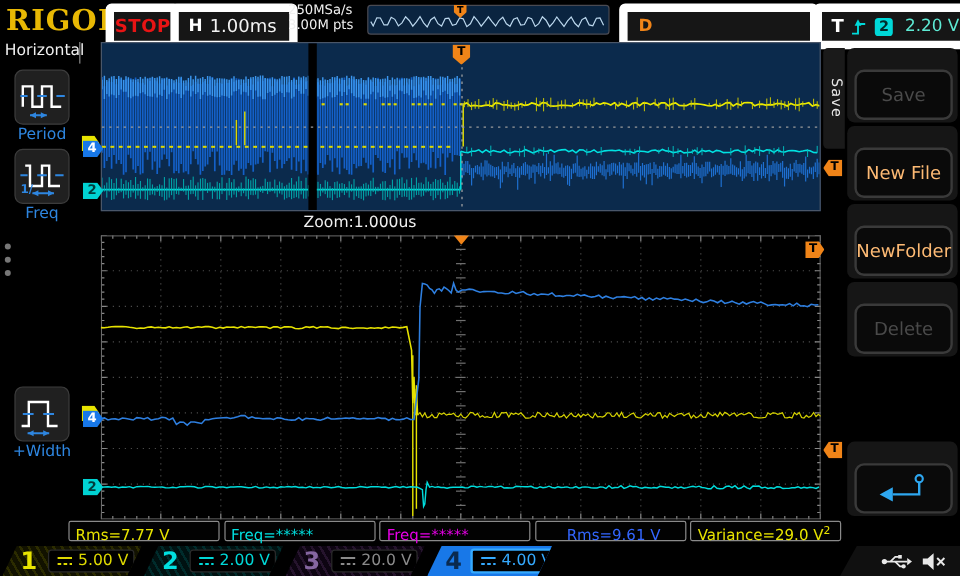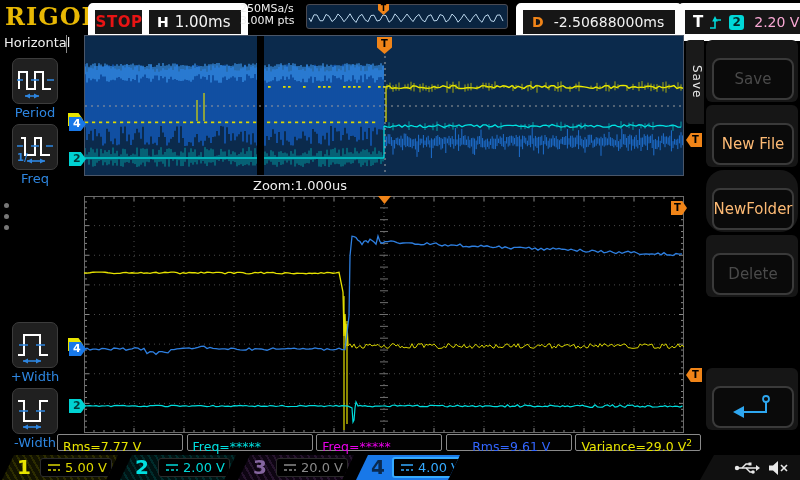--- a/index.html
+++ b/index.html
@@ -24,21 +24,21 @@
   #preview-t{left:378px;top:4px;width:11px;height:11px;background:#f08418;
              clip-path:polygon(0 0,100% 0,100% 55%,50% 100%,0 55%);
              color:#000;font-size:8px;font-weight:bold;text-align:center;line-height:9px;}
   #dbox{left:516px;width:152px;}
   #dbox .dletter{color:#f08418;font-weight:bold;font-size:14px;margin:0 10px 0 9px;}
   #dbox .dval{color:#f2f2f2;font-size:14px;}
   #tbox{left:678px;width:119px;}
   #tbox .tletter{color:#fff;font-weight:bold;font-size:15px;margin:0 5px 0 8px;}
   .chbadge{background:#00d8d8;color:#002a2a;font-weight:bold;font-size:12px;width:15px;height:15px;
            border-radius:3px;text-align:center;line-height:15px;margin:0 6px;}
-  #tbox .tlev{color:#f9a8d4;font-size:14px;margin-left:4px;}
+  #tbox .tlev{color:#5eead4;font-size:14px;margin-left:4px;}
   
   #sidebar{left:0;top:32px;width:70px;height:420px;}
   #sidebar-title{left:4px;top:3px;color:#f0f0f0;font-size:13px;width:62px;
                  border-right:1px solid #888;padding-bottom:3px;}
   .mitem{position:absolute;left:0;width:70px;text-align:center;}
   .micon{margin:0 auto;width:44px;height:44px;background:#202020;border:1px solid #3c3c3c;
          border-radius:7px;display:block;}
   .mlabel{display:block;margin-top:1px;color:#2e86e0;font-size:13px;}
   .pagedots div{position:absolute;width:5px;height:5px;border-radius:50%;background:#777;left:4px;}
   
@@ -107,21 +107,20 @@
     <div>3.00M pts</div>
   </div>
   <div class="abs" id="previewbox">
     <svg id="previewsvg" width="198" height="21" viewBox="0 0 198 21">
         <path d="M2 13 L4 16.615911679813347 L7 9.806036584840218 L10 9.992922825225882 L13 15.776466597567666 L16 15.71965759997736 L19 9.390896817187695 L22 11.098210223577267 L25 16.550926826391283 L28 14.036353366674899 L31 8.962023816844855 L34 12.069120343394372 L37 16.773203346363786 L40 13.176611892063619 L43 8.793000290995675 L46 13.992948072880102 L49 17.45285588942383 L52 11.479875826393325 L55 9.33013587893728 L58 14.741378669788881 L61 16.72328156025638 L64 10.509858090790237 L67 10.178819298923846 L70 16.05544040545708 L73 15.18734348174672 L76 9.93844761353923 L79 10.678838198581607 L82 17.213030216947274 L85 14.803374111569347 L88 8.90162820993185 L91 12.316645318750258 L94 16.815391278847358 L97 13.107508625302271 L100 9.023727592536076 L103 12.926308005818232 L106 16.640095773336473 L109 11.899627909894775 L112 9.40202805717908 L115 14.80845610370872 L118 16.87323335359061 L121 10.996731120884123 L124 9.755499001306351 L127 15.898116616954557 L130 15.454116437985705 L133 9.599706390732408 L136 10.665593532455514 L139 16.985404491026266 L142 14.701233440266183 L145 9.034106794458067 L148 11.830380743121651 L151 17.185310789346484 L154 13.791386307408782 L157 9.159472150521564 L160 13.313275079432623 L163 17.04473509147831 L166 12.380027372906763 L169 9.15540983435205 L172 14.415221671698017 L175 17.29396372721112 L178 11.328104441807028 L181 9.722272331566995 L184 15.782084402363587 L187 16.53074542738684 L190 10.173117348549185 L193 9.968050527314555 L196 16.067866516612355" stroke="#bcd8ee" stroke-width="1" fill="none"></path>
       </svg>
   </div>
   <div class="abs" id="preview-t">T</div>
   <div class="abs tbox" id="dbox">
     <span class="dletter">D</span>
-    <span class="dval">-2.50688000ms</span>
   </div>
   <div class="abs tbox" id="tbox">
     <span class="tletter">T</span>
     <span style="display:flex;">
       <svg width="15" height="18" viewBox="0 0 15 18">
           <path d="M2 15 H7 V7 H13" stroke="#00d8d8" stroke-width="1.6" fill="none"></path>
           <polygon points="4.2,8.5 9.8,8.5 7,3" fill="#00d8d8"></polygon>
         </svg>
     </span>
     <span class="chbadge">2</span>
@@ -167,32 +166,20 @@
           <path d="M5 32 H11 V12 H27 V32 H35" stroke="#fff" stroke-width="2" fill="none"></path>
           <path d="M6 22 H15 M23 22 H32" stroke="#2e86e0" stroke-width="1.6"></path>
           <path d="M10 38 H28" stroke="#2e86e0" stroke-width="1.6"></path>
           <polygon points="10,38 15,35.5 15,40.5" fill="#2e86e0"></polygon>
           <polygon points="28,38 23,35.5 23,40.5" fill="#2e86e0"></polygon>
         </svg>
     </span>
     <span class="mlabel">+Width</span>
   </div>
 
-  <div class="mitem" style="top:356px;">
-    <span class="micon">
-      <svg width="44" height="44" viewBox="0 0 44 44">
-          <path d="M5 12 H11 V32 H27 V12 H35" stroke="#fff" stroke-width="2" fill="none"></path>
-          <path d="M6 22 H15 M23 22 H32" stroke="#2e86e0" stroke-width="1.6"></path>
-          <path d="M10 38 H28" stroke="#2e86e0" stroke-width="1.6"></path>
-          <polygon points="10,38 15,35.5 15,40.5" fill="#2e86e0"></polygon>
-          <polygon points="28,38 23,35.5 23,40.5" fill="#2e86e0"></polygon>
-        </svg>
-    </span>
-    <span class="mlabel">-Width</span>
-  </div>
 
   <div class="pagedots">
     <div style="top:171px;"></div>
       <div style="top:182px;"></div>
       <div style="top:193px;"></div>
   </div>
 </div>
 
 <div id="topwin" class="abs">
   <svg id="topsvg" width="598" height="139" viewBox="0 0 598 139">
@@ -1269,21 +1256,21 @@
 <div class="abs ttag left" style="left:686px;top:368px;">T</div>
 
 <div class="abs" id="savetab">Save</div>
 
 <div class="mcontainer" style="top:40px;">
   <div class="mbutton off">Save</div>
 </div>
 <div class="mcontainer" style="top:105px;">
   <div class="mbutton on">New File</div>
 </div>
-<div class="mcontainer" style="top:170px;border-radius:18px;">
+<div class="mcontainer" style="top:170px;">
   <div class="mbutton on">NewFolder</div>
 </div>
 <div class="mcontainer" style="top:235px;">
   <div class="mbutton off">Delete</div>
 </div>
 <div class="mcontainer" style="top:368px;">
   <div class="mbutton on">
     <svg width="44" height="28" viewBox="0 0 44 28">
       <circle cx="35" cy="6" r="3" stroke="#2ea7f0" stroke-width="1.8" fill="none"></circle>
       <path d="M35 9 V19 H13" stroke="#2ea7f0" stroke-width="2" fill="none"></path>

